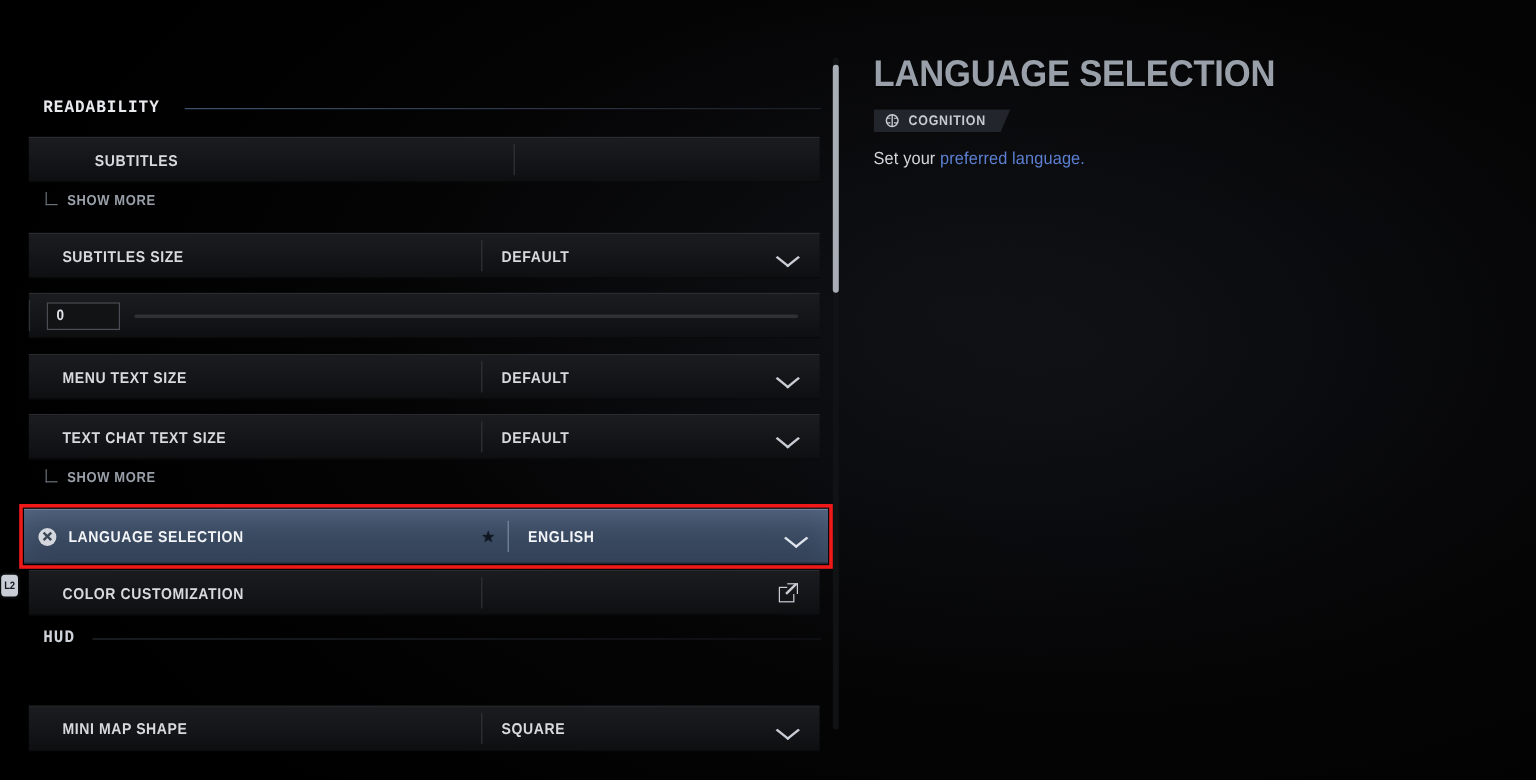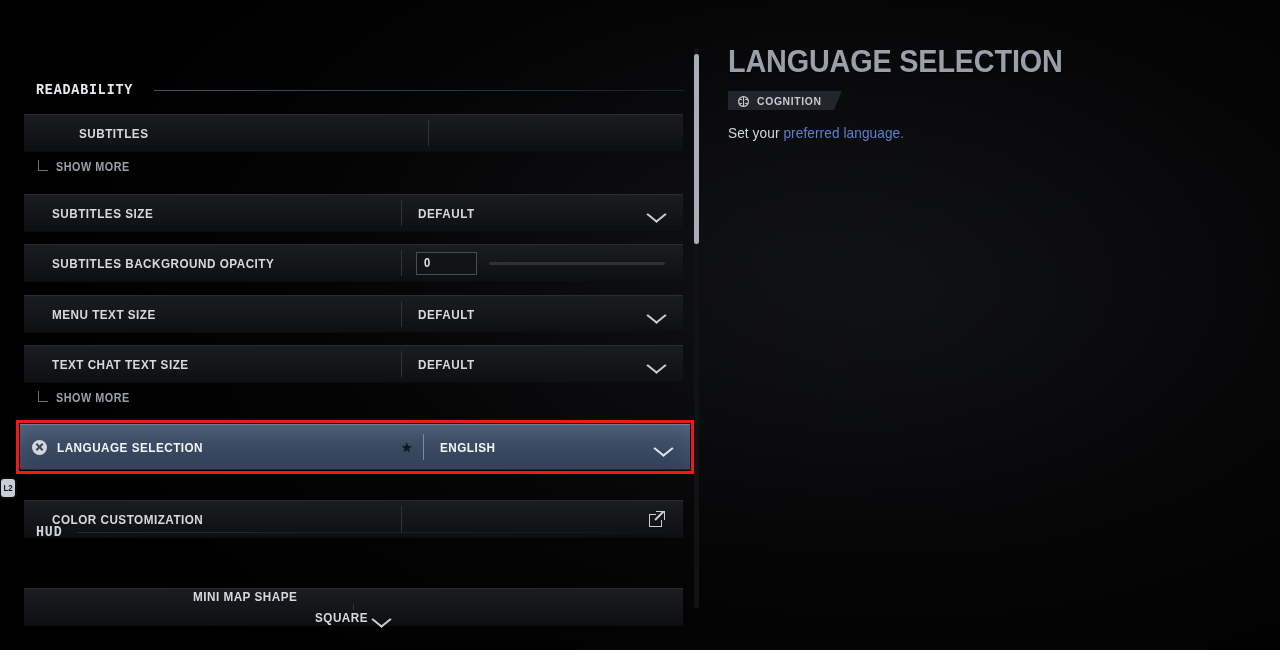--- a/index.html
+++ b/index.html
@@ -415,23 +415,20 @@
         <span class="label">SUBTITLES SIZE</span>
       </div>
       <div class="divider"></div>
       <div class="value-wrap">
         <span class="value">DEFAULT</span>
         <span class="chev"></span>
       </div>
     </div>
 
     <div class="row" style="top:244px;">
-      <div class="label-wrap">
-        <span class="label">SUBTITLES BACKGROUND OPACITY</span>
-      </div>
       <div class="divider"></div>
       <div class="value-wrap" style="padding-left:14px;padding-right:0;">
         <span class="num-box">
           <span class="num">0</span>
         </span>
         <span class="slider-track"></span>
       </div>
     </div>
 
     <div class="row" style="top:295px;">
@@ -467,41 +464,41 @@
         <span class="label">LANGUAGE SELECTION</span>
       </div>
       <span class="star-icon">★</span>
       <div class="divider" style="margin-left:10px;"></div>
       <div class="value-wrap">
         <span class="value">ENGLISH</span>
         <span class="chev"></span>
       </div>
     </div>
 
-    <div class="row" style="top:475px;margin-top:25px;">
+    <div class="row" style="top:475px;">
       <div class="label-wrap">
         <span class="label">COLOR CUSTOMIZATION</span>
       </div>
       <div class="divider"></div>
       <div class="value-wrap">
         <span class="value"></span>
         <span class="ext-icon">
           <span class="sq"></span>
           <span class="arrowbox"></span>
           <span class="arrow"></span>
         </span>
       </div>
     </div>
 
     <div class="section-header dim" style="top:524px;">
       <span class="sh-label">HUD</span>
       <span class="sh-rule"></span>
     </div>
 
-    <div class="row" style="top:588px;flex-direction:column;">
+    <div class="row" style="top:588px;">
       <div class="label-wrap">
         <span class="label">MINI MAP SHAPE</span>
       </div>
       <div class="divider"></div>
       <div class="value-wrap">
         <span class="value">SQUARE</span>
         <span class="chev"></span>
       </div>
     </div>
 

